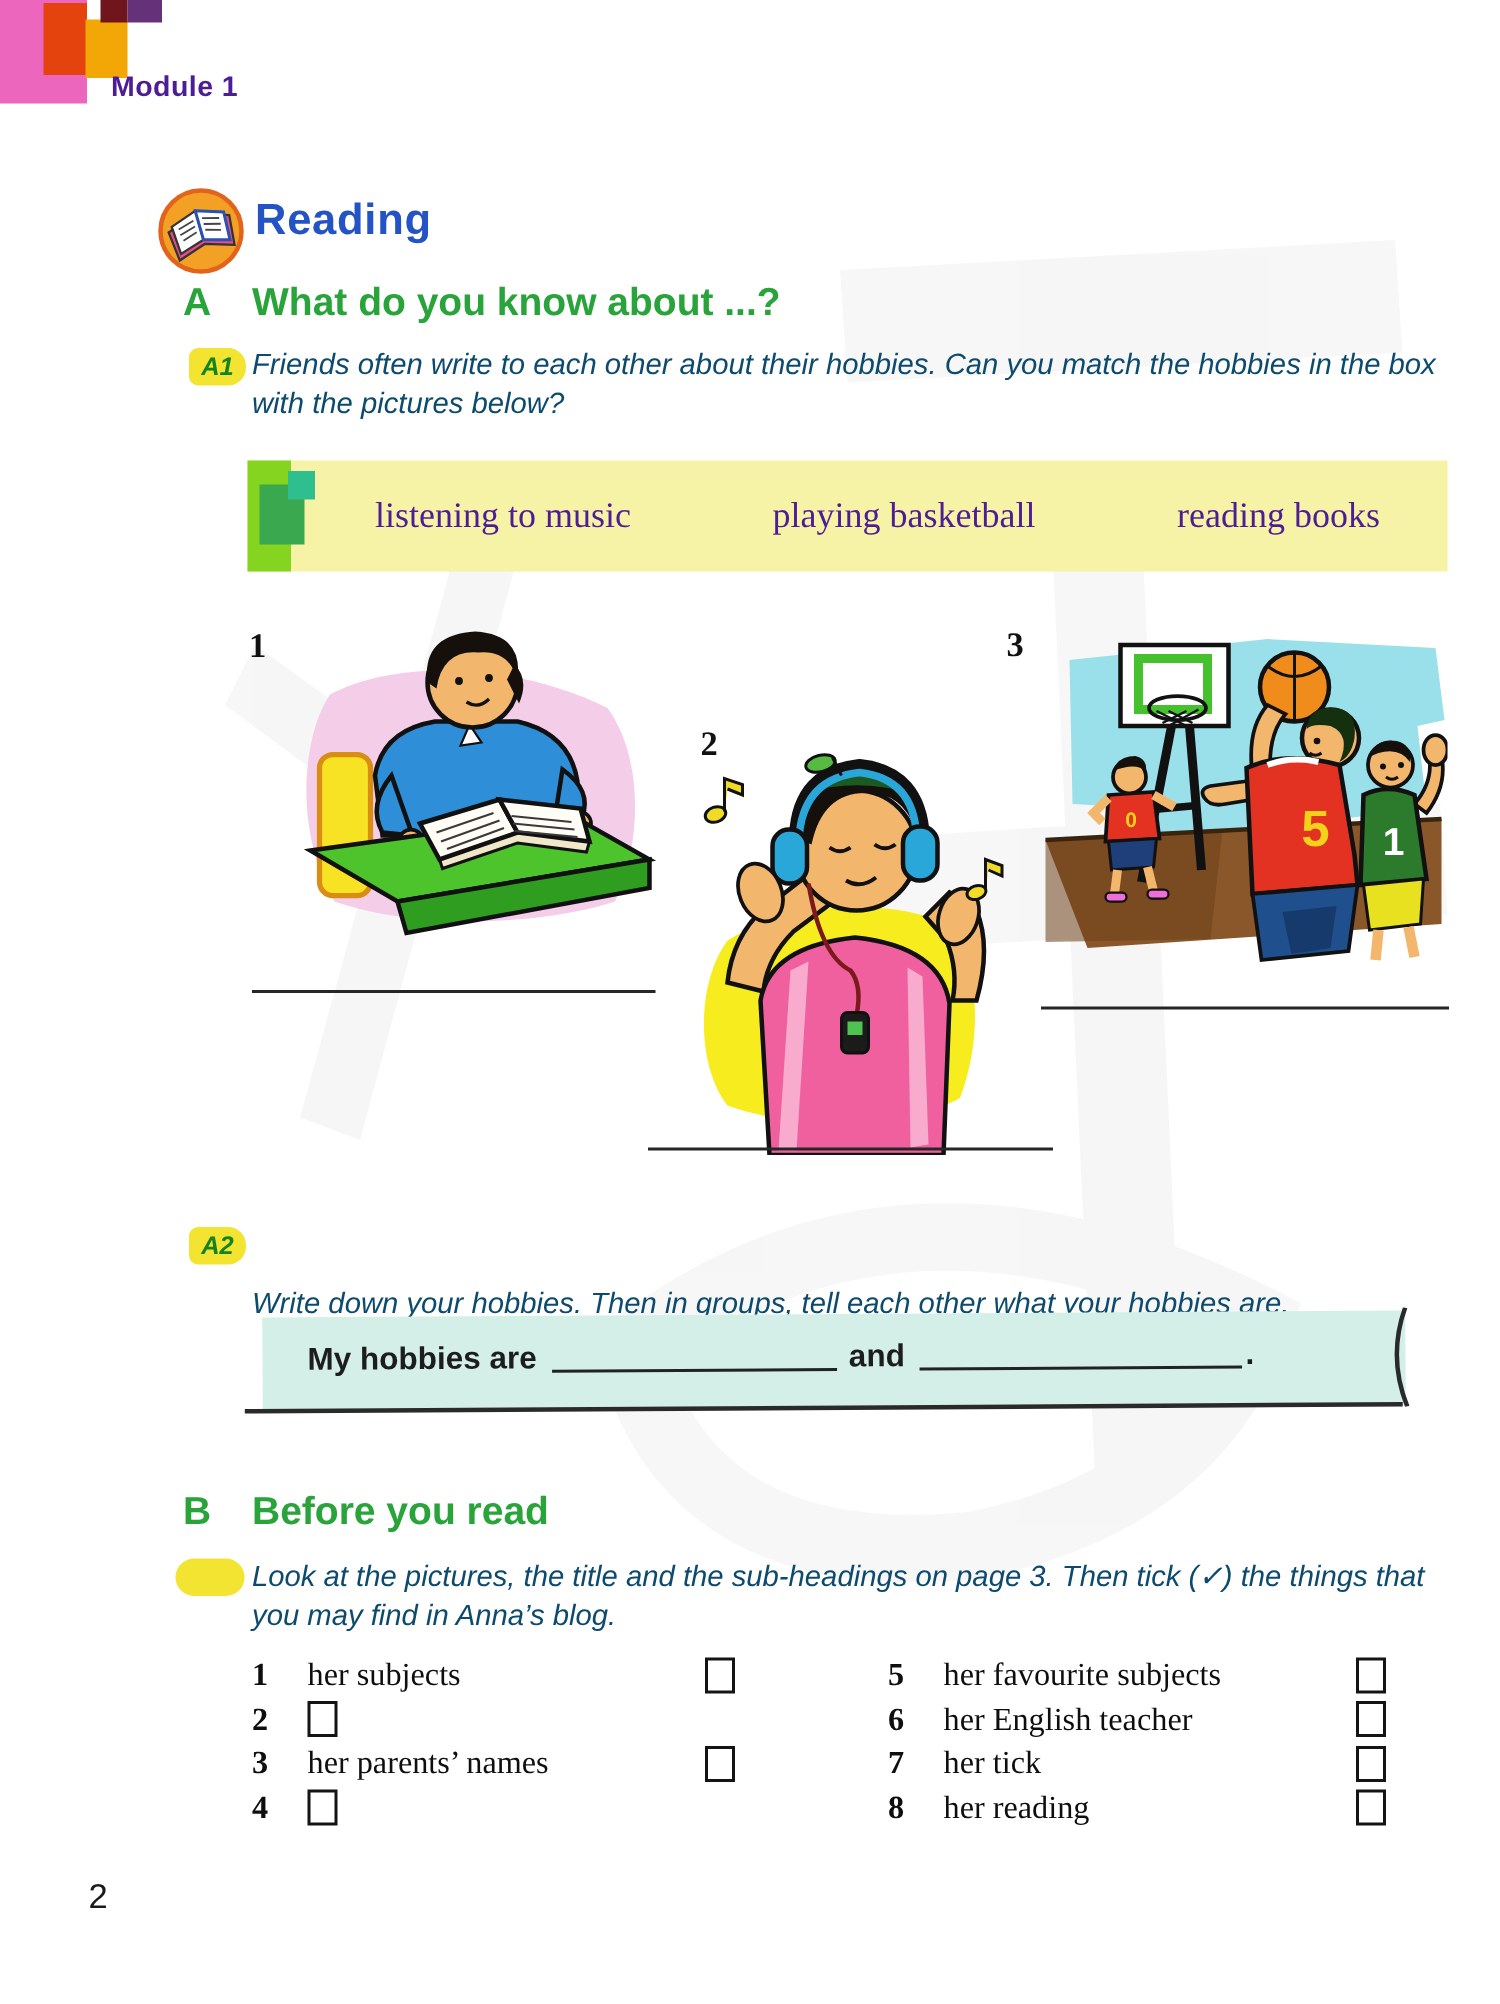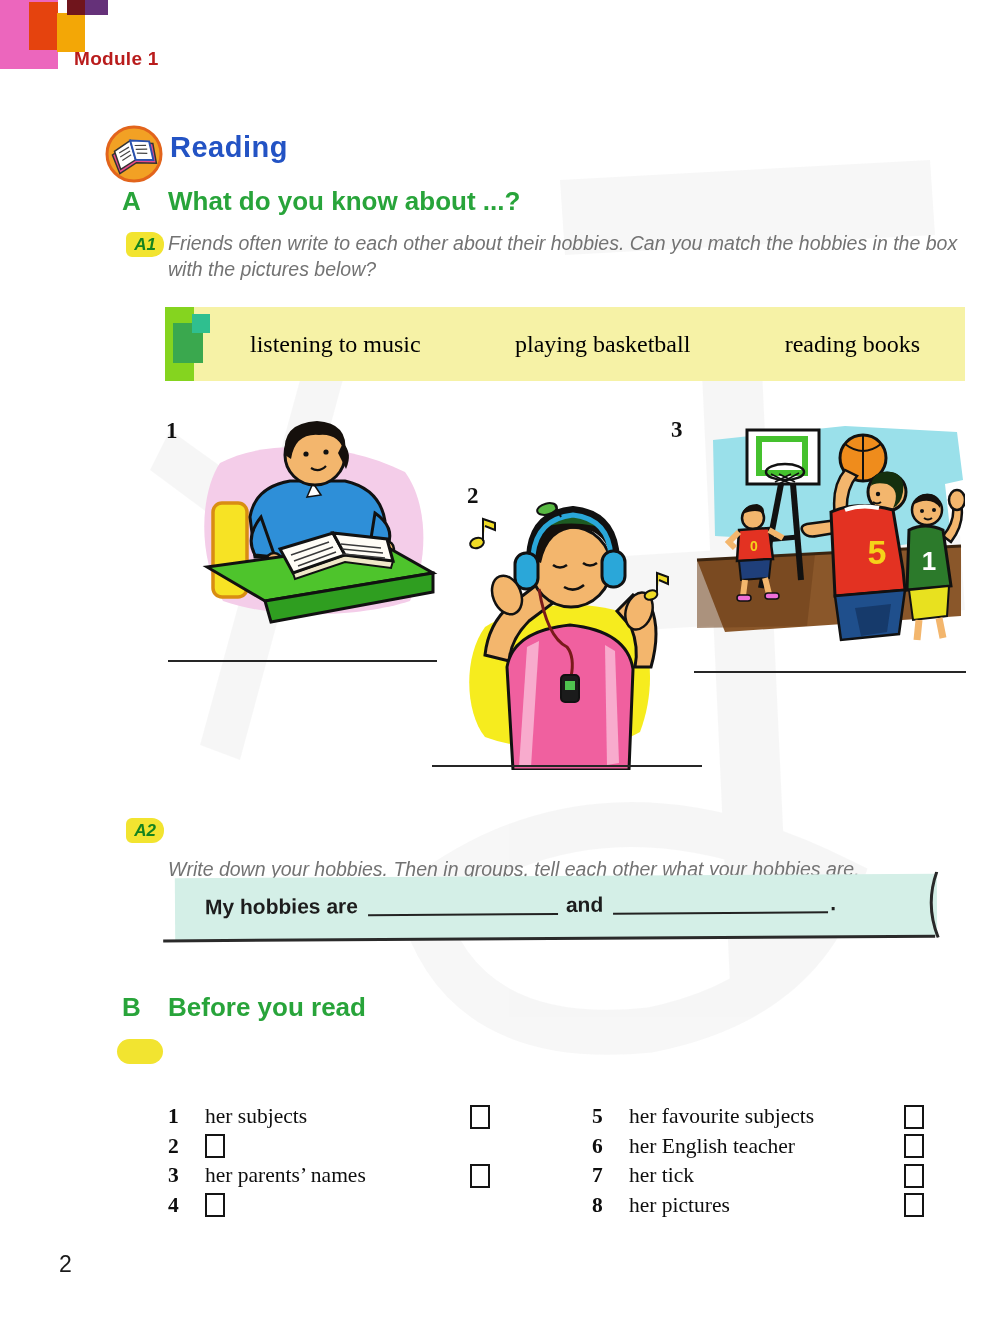--- a/index.html
+++ b/index.html
@@ -3,42 +3,42 @@
 <meta charset="utf-8">
 <style>
   html,body{margin:0;padding:0;background:#ffffff;}
   .page{position:relative;width:1000px;height:1336px;background:#ffffff;overflow:hidden;
         font-family:"Liberation Sans",sans-serif;color:#111;}
   .abs{position:absolute;}
 
   
   .logo-sq{position:absolute;}
 
-  .module-label{position:absolute;left:74px;top:48px;font-size:19px;font-weight:700;color:#b91c1c;letter-spacing:.3px;}
+  .module-label{position:absolute;left:74px;top:48px;font-size:19px;font-weight:700;color:#4c1d95;letter-spacing:.3px;}
 
   
   .reading-title{position:absolute;left:170px;top:131px;font-size:29px;font-weight:800;color:#2353c4;letter-spacing:.5px;}
 
   .sec-head{position:absolute;display:flex;gap:24px;font-weight:800;color:#28a43a;}
   .sec-head .letter{width:22px;}
   .sec-a{left:122px;top:186px;font-size:26px;}
   .sec-b{left:122px;top:992px;font-size:26px;}
 
   .badge{position:absolute;width:38px;height:25px;background:#f2e430;border-radius:6px 12px 12px 6px;
          display:flex;align-items:center;justify-content:center;
          font-size:17px;font-weight:800;font-style:italic;color:#15831f;}
-  .instr{position:absolute;left:168px;font-size:19.5px;line-height:26px;font-style:italic;color:#737373;}
+  .instr{position:absolute;left:168px;font-size:19.5px;line-height:26px;font-style:italic;color:#0c4a6e;}
 
   
   .hobby-box{position:absolute;left:165px;top:307px;width:800px;height:74px;background:#f6f2a6;}
   .hb-bar{position:absolute;left:0;top:0;width:29px;height:74px;background:#85d41f;}
   .hb-sq1{position:absolute;left:8px;top:16px;width:30px;height:40px;background:#3aa84e;}
   .hb-sq2{position:absolute;left:27px;top:7px;width:18px;height:19px;background:#2fbf8f;}
   .hb-items{position:absolute;left:85px;right:45px;top:0;height:74px;display:flex;align-items:center;justify-content:space-between;
-            font-family:"Liberation Serif",serif;font-size:24px;color:#000000;}
+            font-family:"Liberation Serif",serif;font-size:24px;color:#4c1d95;}
 
   .pic-num{position:absolute;font-family:"Liberation Serif",serif;font-size:23px;font-weight:700;color:#111;}
 
   .ans-line{position:absolute;height:0;border-top:2.5px solid #262626;}
 
   
   .sentence-box{position:absolute;left:175px;top:876px;width:762px;height:62px;background:#d4efe7;
                 transform:rotate(-.35deg);}
   .sentence-box .bottom{position:absolute;left:-12px;right:2px;bottom:-2px;height:3px;background:#2a2a2a;}
   .sentence-box .redge{position:absolute;right:-4px;top:-2px;}
@@ -266,20 +266,21 @@
     <div class="sentence">
       <span>My hobbies are</span><span class="blank b1"></span><span>and</span><span class="blank b2"></span><span>.</span>
     </div>
   </div>
 
   <div class="sec-head sec-b">
     <span class="letter">B</span>
     <span>Before you read</span>
   </div>
   <div class="b-blob"></div>
+  <div class="instr" style="top:1038px;width:816px;">Look at the pictures, the title and the sub-headings on page 3. Then tick (✓) the things that you may find in Anna’s blog.</div>
 
   <div class="check-col col-left">
     <div class="check-row">
       <span class="num">1</span>
       <span class="lbl">her subjects</span>
       <span class="checkbox"></span>
     </div>
     <div class="check-row">
       <span class="num">2</span>
       <span class="checkbox"></span>
@@ -305,19 +306,19 @@
       <span class="lbl">her English teacher</span>
       <span class="checkbox"></span>
     </div>
     <div class="check-row">
       <span class="num">7</span>
       <span class="lbl">her tick</span>
       <span class="checkbox"></span>
     </div>
     <div class="check-row">
       <span class="num">8</span>
-      <span class="lbl">her pictures</span>
+      <span class="lbl">her reading</span>
       <span class="checkbox"></span>
     </div>
   </div>
 
   <div class="page-number">2</div>
 </div>
 
 </body></html>

